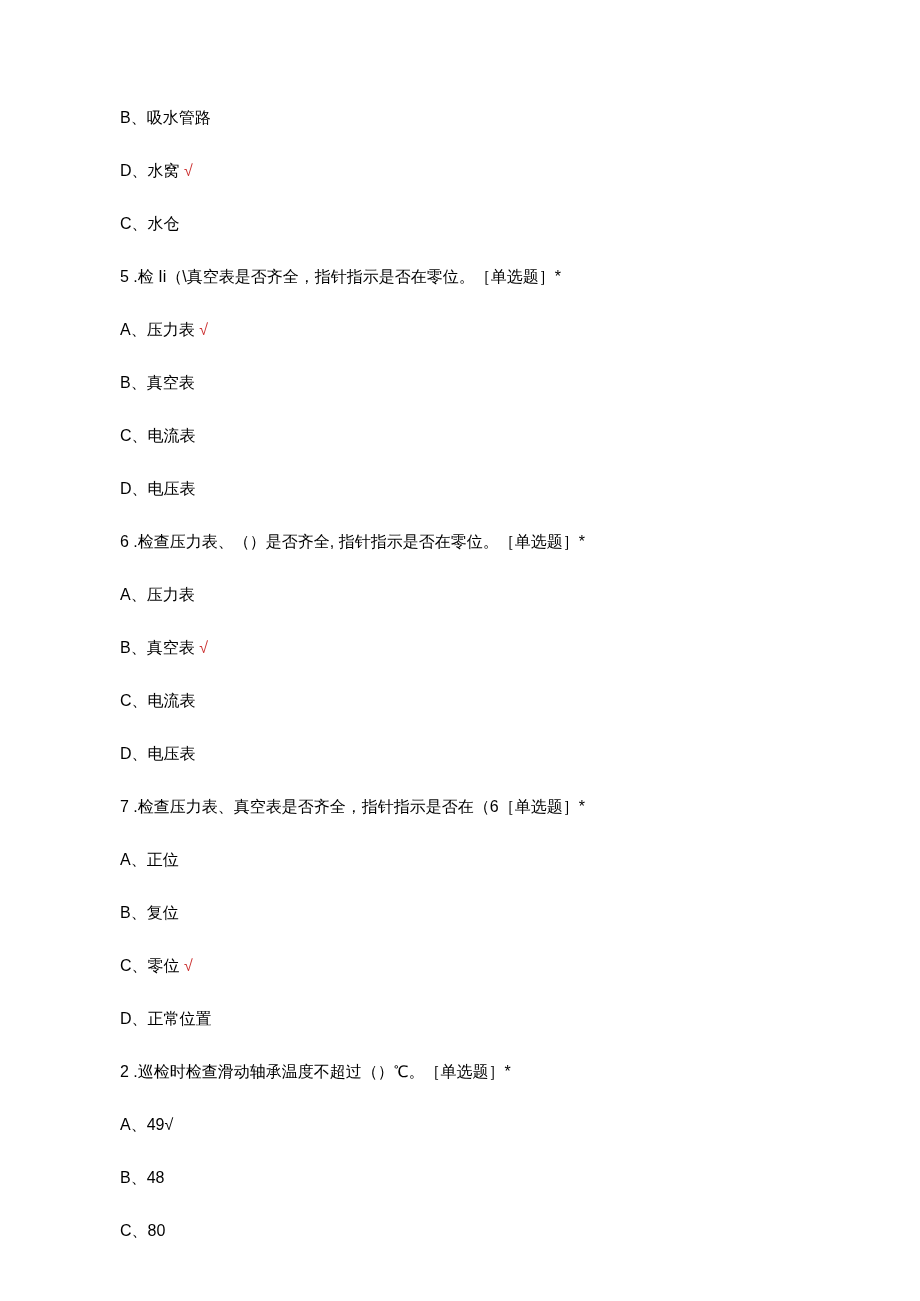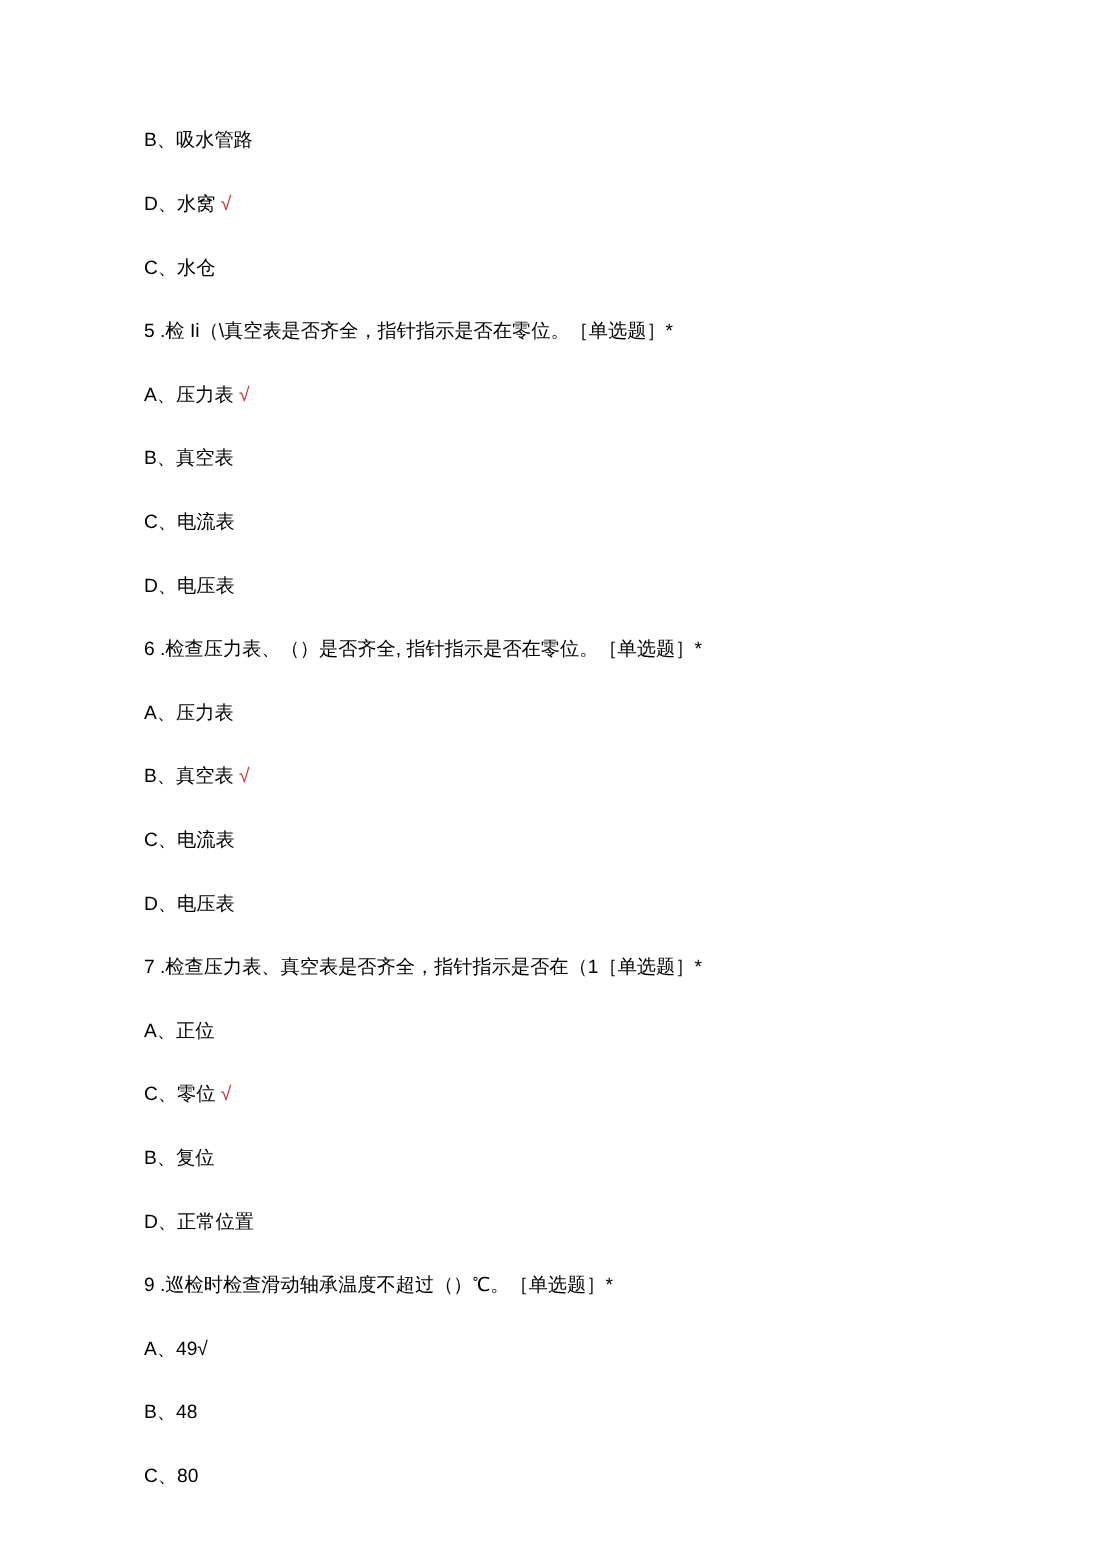--- a/index.html
+++ b/index.html
@@ -36,22 +36,22 @@
     <div class="line"><span>5  .检 Ii（\真空表是否齐全，指针指示是否在零位。［单选题］*</span></div>
     <div class="line"><span>A、压力表 </span><span class="check">√</span></div>
     <div class="line"><span>B、真空表</span></div>
     <div class="line"><span>C、电流表</span></div>
     <div class="line"><span>D、电压表</span></div>
     <div class="line"><span>6  .检查压力表、（）是否齐全, 指针指示是否在零位。［单选题］*</span></div>
     <div class="line"><span>A、压力表</span></div>
     <div class="line"><span>B、真空表 </span><span class="check">√</span></div>
     <div class="line"><span>C、电流表</span></div>
     <div class="line"><span>D、电压表</span></div>
-    <div class="line"><span>7  .检查压力表、真空表是否齐全，指针指示是否在（1［单选题］*</span></div>
+    <div class="line"><span>7  .检查压力表、真空表是否齐全，指针指示是否在（6［单选题］*</span></div>
     <div class="line"><span>A、正位</span></div>
+    <div class="line"><span>B、复位</span></div>
     <div class="line"><span>C、零位 </span><span class="check">√</span></div>
-    <div class="line"><span>B、复位</span></div>
     <div class="line"><span>D、正常位置</span></div>
-    <div class="line"><span>9  .巡检时检查滑动轴承温度不超过（）℃。［单选题］*</span></div>
+    <div class="line"><span>2  .巡检时检查滑动轴承温度不超过（）℃。［单选题］*</span></div>
     <div class="line"><span>A、49√</span></div>
     <div class="line"><span>B、48</span></div>
     <div class="line"><span>C、80</span></div>
   </div>
 
 </body></html>

